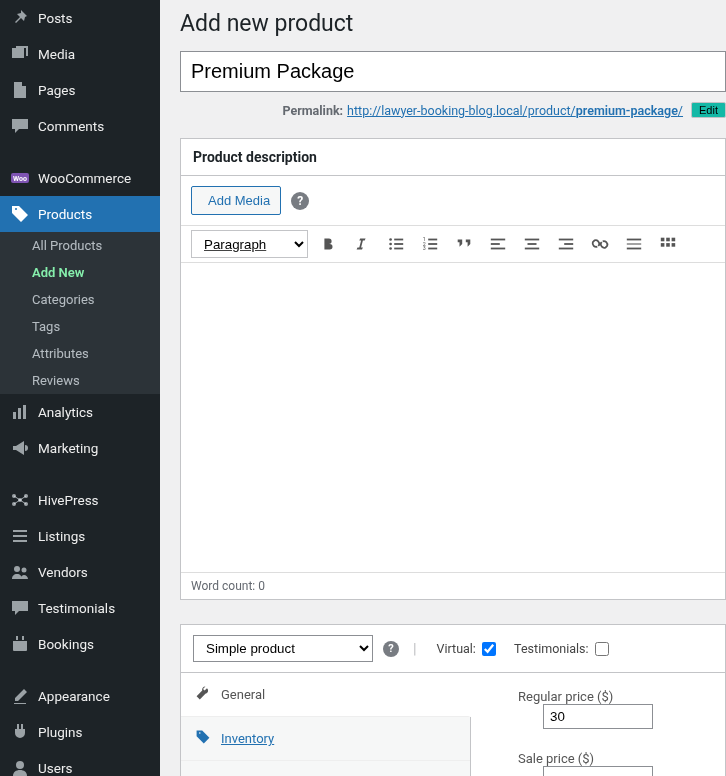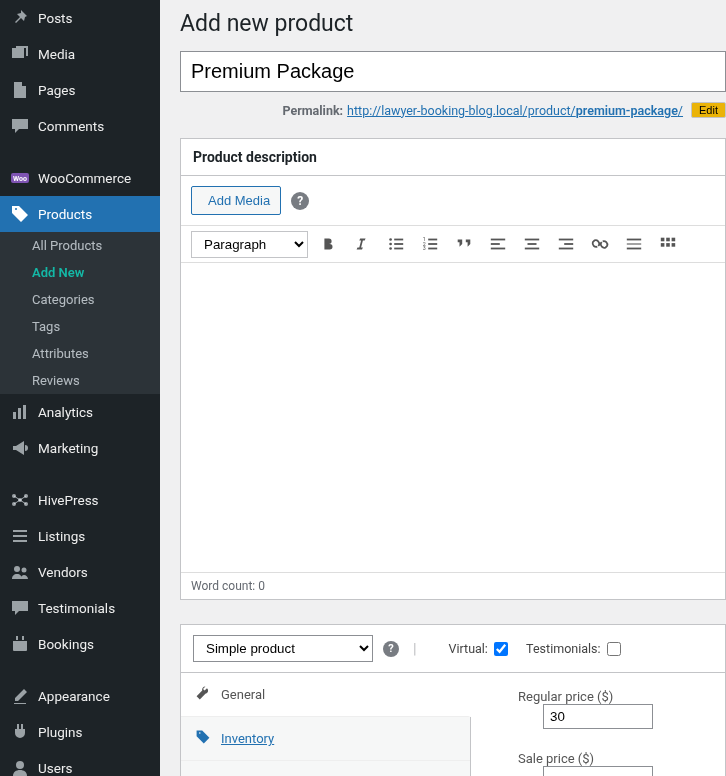--- a/index.html
+++ b/index.html
@@ -7,42 +7,42 @@
 .layout { display: flex; width: 726px; height: 776px; }
 .sidebar { width: 160px; background: #1d2327; color: #fff; flex-shrink: 0; }
 .side-item { display: flex; align-items: center; padding: 8px 10px; color: #eee; cursor: pointer; font-size: 13.5px; }
 .side-item .icn { width: 20px; height: 20px; margin-right: 8px; display: flex; align-items: center; justify-content: center; color: rgba(240,246,252,0.6); }
 .side-item .icn svg { width: 20px; height: 20px; }
 .side-item.active { background: #2271b1; color: #fff; position: relative; }
 .side-item.active .icn { color: #fff; }
 .side-item.active::after { content:""; position:absolute; right:-8px; top:50%; transform:translateY(-50%); border:8px solid transparent; border-right-color:#f0f0f1; }
 .side-sub { background: #2c3338; padding-left: 18px; }
 .side-sub .sub { padding: 6px 10px 6px 14px; color: rgba(240,246,252,0.7); cursor: pointer; font-size: 13px; }
-.side-sub .sub.current { color: #14b8a6; font-weight: 600; }
+.side-sub .sub.current { color: #86efac; font-weight: 600; }
 .main { flex:1; padding: 10px 0 0 20px; overflow: hidden; }
 .page-title { font-size: 23px; font-weight: 400; color: #1d2327; margin-bottom: 14px; }
 .title-input { width:100%; padding:8px 10px; font-size:20px; border:1px solid #8c8f94; background:#fff; outline:none; }
 .permalink-row { margin:10px 0 20px; font-size:12.5px; color:#646970; display:flex; align-items:center; flex-wrap:wrap; gap:4px;justify-content:flex-end; }
 .permalink-row a { color:#2271b1; text-decoration:underline; }
 .permalink-row a .slug { font-weight:600; }
-.edit-btn { border:1px solid #c3c4c7; background:#eab308; padding:1px 7px; font-size:11px; border-radius:2px; cursor:pointer; margin-left:4px; }
+.edit-btn { border:1px solid #c3c4c7; background:#14b8a6; padding:1px 7px; font-size:11px; border-radius:2px; cursor:pointer; margin-left:4px; }
 .metabox { border:1px solid #c3c4c7; background:#fff; margin-bottom:24px; }
 .metabox-head { padding:10px 12px; font-weight:700; border-bottom:1px solid #c3c4c7; color:#1d2327; font-size:14px; }
 .editor-toolbar { padding:10px; display:flex; align-items:center; gap:10px; }
 .add-media-btn { border:1px solid #2271b1; color:#2271b1; background:#f6f7f7; padding:6px 10px; border-radius:2px; display:flex; align-items:center; gap:6px; cursor:pointer; font-size:13px; }
 .help-dot { width:18px; height:18px; border-radius:50%; background:#787c82; color:#fff; display:flex; align-items:center; justify-content:center; font-size:12px; font-weight:bold; }
-.format-bar { padding:4px 10px; border-top:1px solid #ddd; border-bottom:1px solid #ddd; display:flex; align-items:center; gap:6px; background:#fff; }
+.format-bar { padding:4px 10px; border-top:1px solid #ddd; border-bottom:1px solid #ddd; display:flex; gap:6px; background:#fff;text-decoration:underline; }
 .format-sel { border:1px solid #c3c4c7; padding:4px 24px 4px 8px; background:#fff; }
 .fbtn { width:28px; height:28px; display:flex; align-items:center; justify-content:center; cursor:pointer; color:#555; }
 .fbtn svg { width:18px; height:18px; }
 .editor-area { height:310px; background:#fff; border-bottom:1px solid #ddd; }
 .editor-status { padding:6px 10px; font-size:12px; color:#646970; background:#fff; }
 .pd-head { padding:10px 12px; border:1px solid #c3c4c7; background:#fff; display:flex; align-items:center; gap:10px; font-size:14px; font-weight:600; }
 .pd-sel { font-weight:400; border:1px solid #8c8f94; padding:4px 8px; background:#fff; width:180px; }
-.pd-opts { margin-left:18px; font-size:12.5px; font-weight:400; display:flex; align-items:center; gap:6px; }
+.pd-opts { margin-left:6px; font-size:12.5px; font-weight:400; display:flex; align-items:center; gap:6px; }
 .vbar { color:#c3c4c7; margin:0 4px; }
 .chk { width:14px; height:14px; }
 .pd-body { display:flex; border:1px solid #c3c4c7; border-top:none; background:#fff; min-height:120px; }
 .pd-tabs { width:290px; background:#f6f7f7; border-right:1px solid #c3c4c7; }
 .pd-tab { padding:12px 14px; display:flex; align-items:center; gap:10px; cursor:pointer; font-size:13px; border-bottom:1px solid #eee; }
 .pd-tab.active { background:#fff; color:#555; border-right:3px solid #fff; margin-right:-1px; }
 .pd-tab .ticn svg { width:16px; height:16px; }
 .pd-tab a { color:#2271b1; }
 .pd-fields { flex:1; padding:16px 18px; }
 .fld { display:flex; align-items:center; margin-bottom:22px; font-size:13px;flex-direction:column; }

